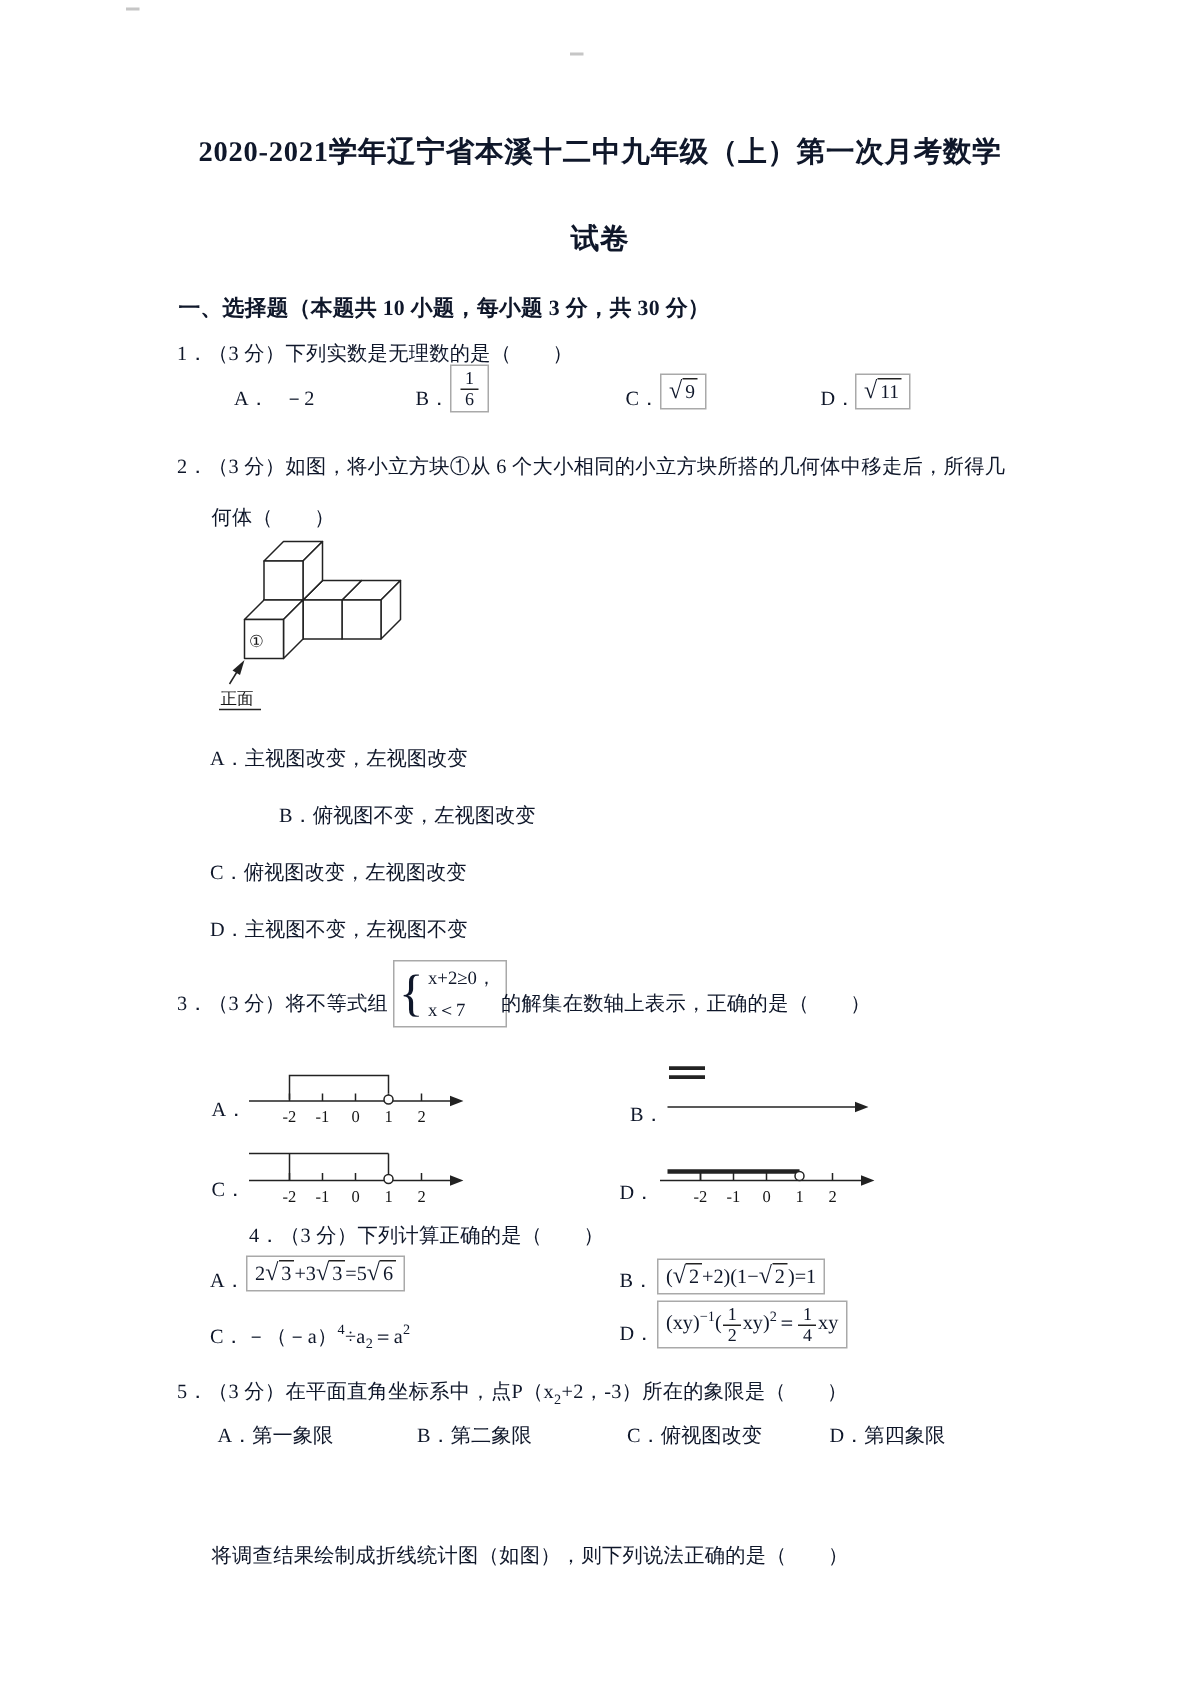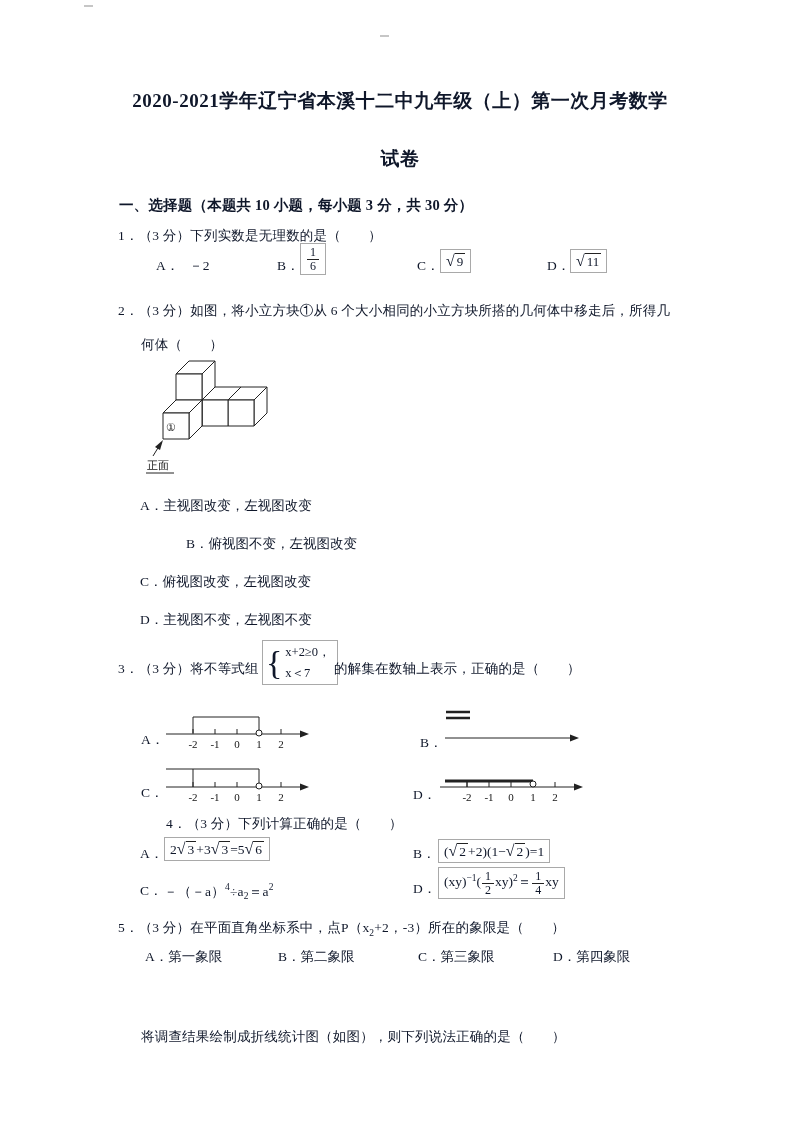--- a/index.html
+++ b/index.html
@@ -191,18 +191,18 @@
   <div class="abs opt-label" style="left:413px;top:880px;">D．</div>
   <div class="abs mathbox formula" style="left:438px;top:867px;">
     <span>(xy)</span><sup>−1</sup><span>(</span><span class="frac"><span class="fn">1</span><span class="fd">2</span></span><span>xy)</span><sup>2</sup><span>＝</span><span class="frac"><span class="fn">1</span><span class="fd">4</span></span><span>xy</span>
   </div>
 
   <div class="abs stem" style="left:118px;top:919px;">
     <span>5．（3 分）在平面直角坐标系中，点P（x</span><sub>2</sub><span>+2，-3）所在的象限是（　　）</span>
   </div>
   <div class="abs optrow" style="left:145px;top:948px;">A．第一象限</div>
   <div class="abs optrow" style="left:278px;top:948px;">B．第二象限</div>
-  <div class="abs optrow" style="left:418px;top:948px;">C．第三象限</div>
+  <div class="abs optrow" style="left:418px;top:948px;">C．俯视图改变</div>
   <div class="abs optrow" style="left:553px;top:948px;text-align:center;">D．第四象限</div>
 
   <div class="abs stem" style="left:141px;top:1028px;">将调查结果绘制成折线统计图（如图），则下列说法正确的是（　　）</div>
 
 </div>
 
 </body></html>

